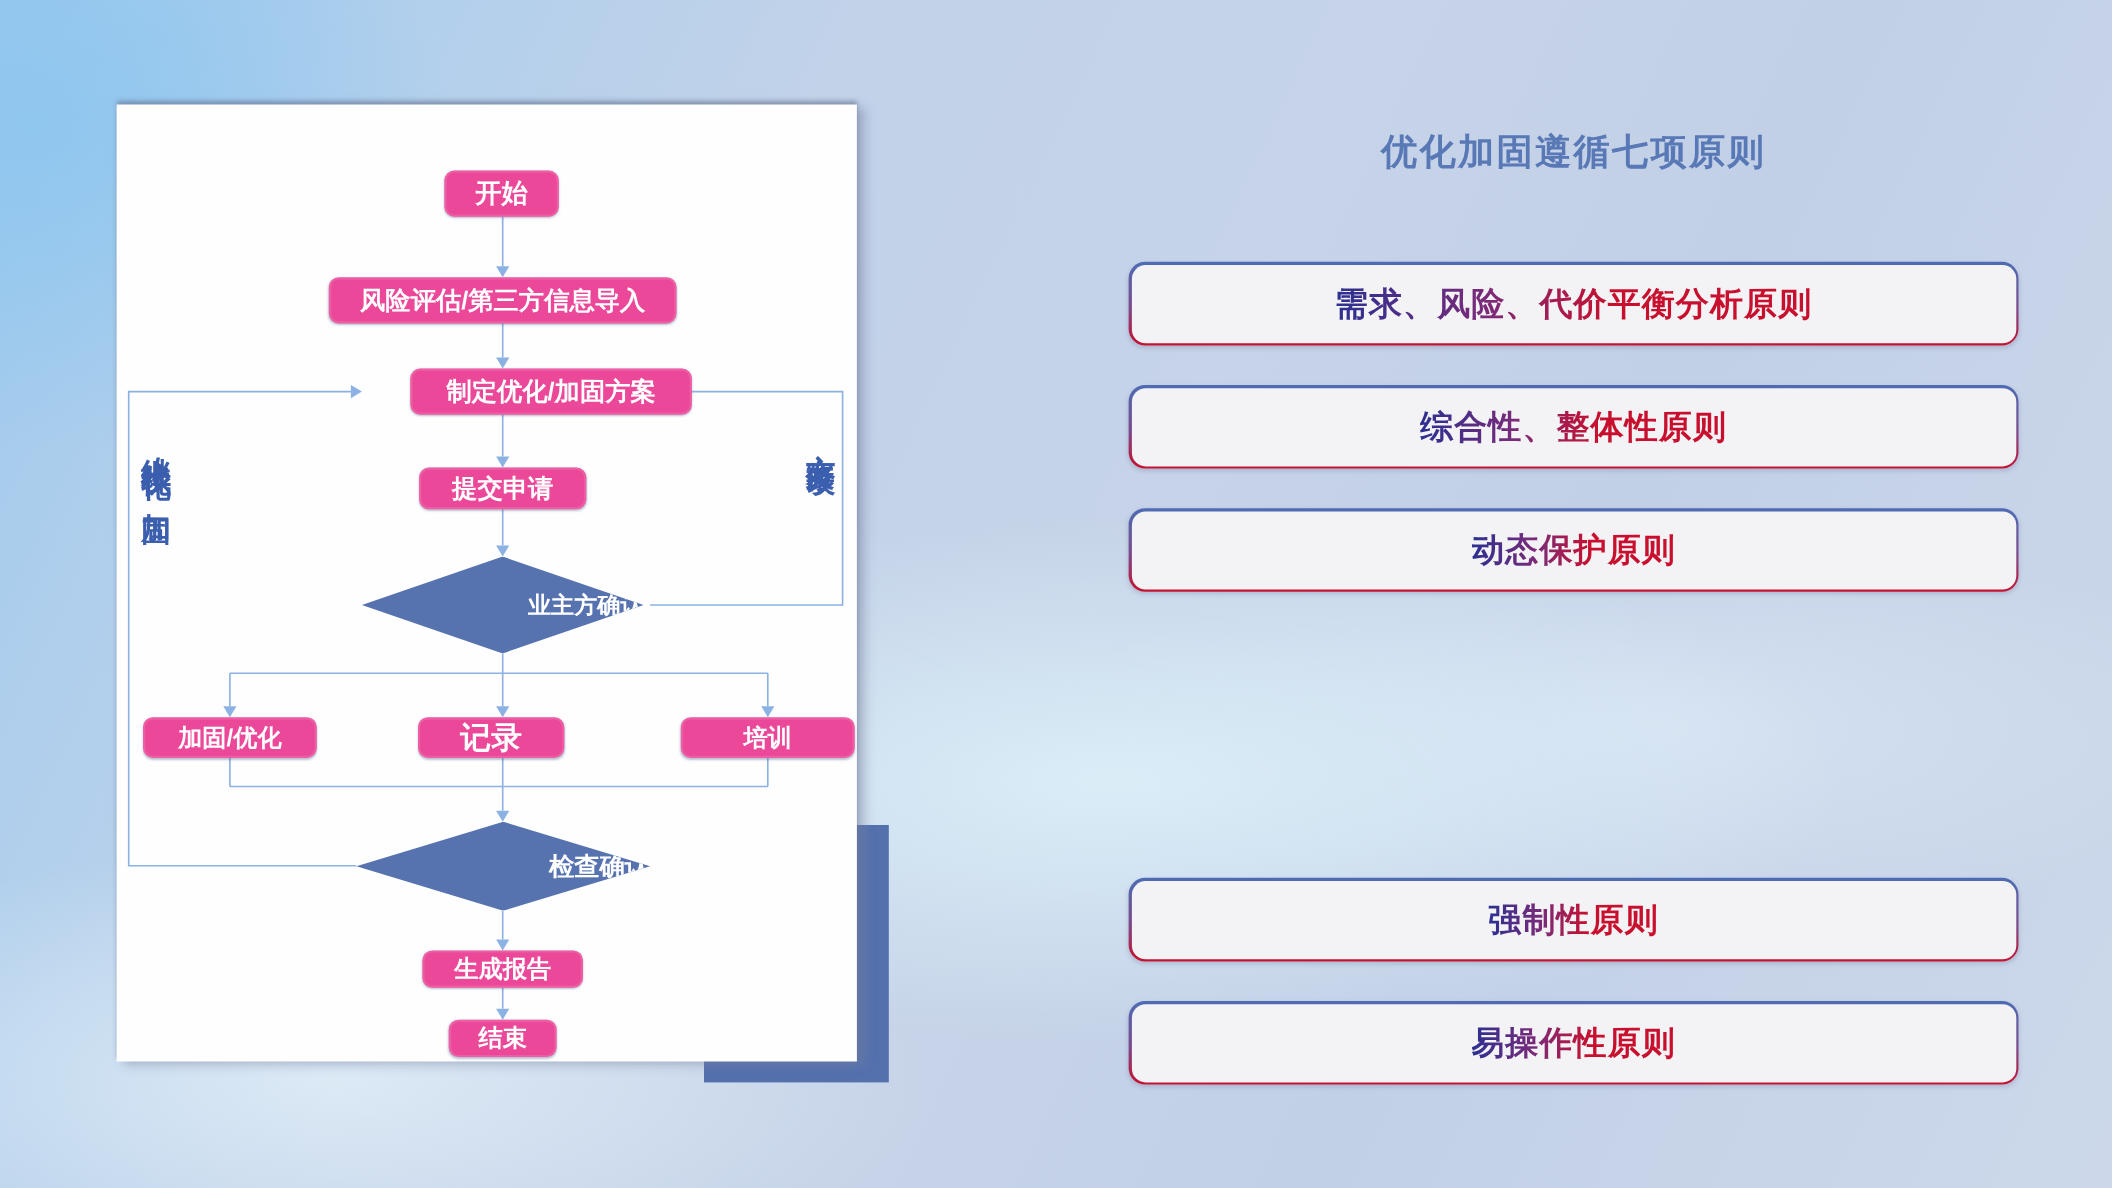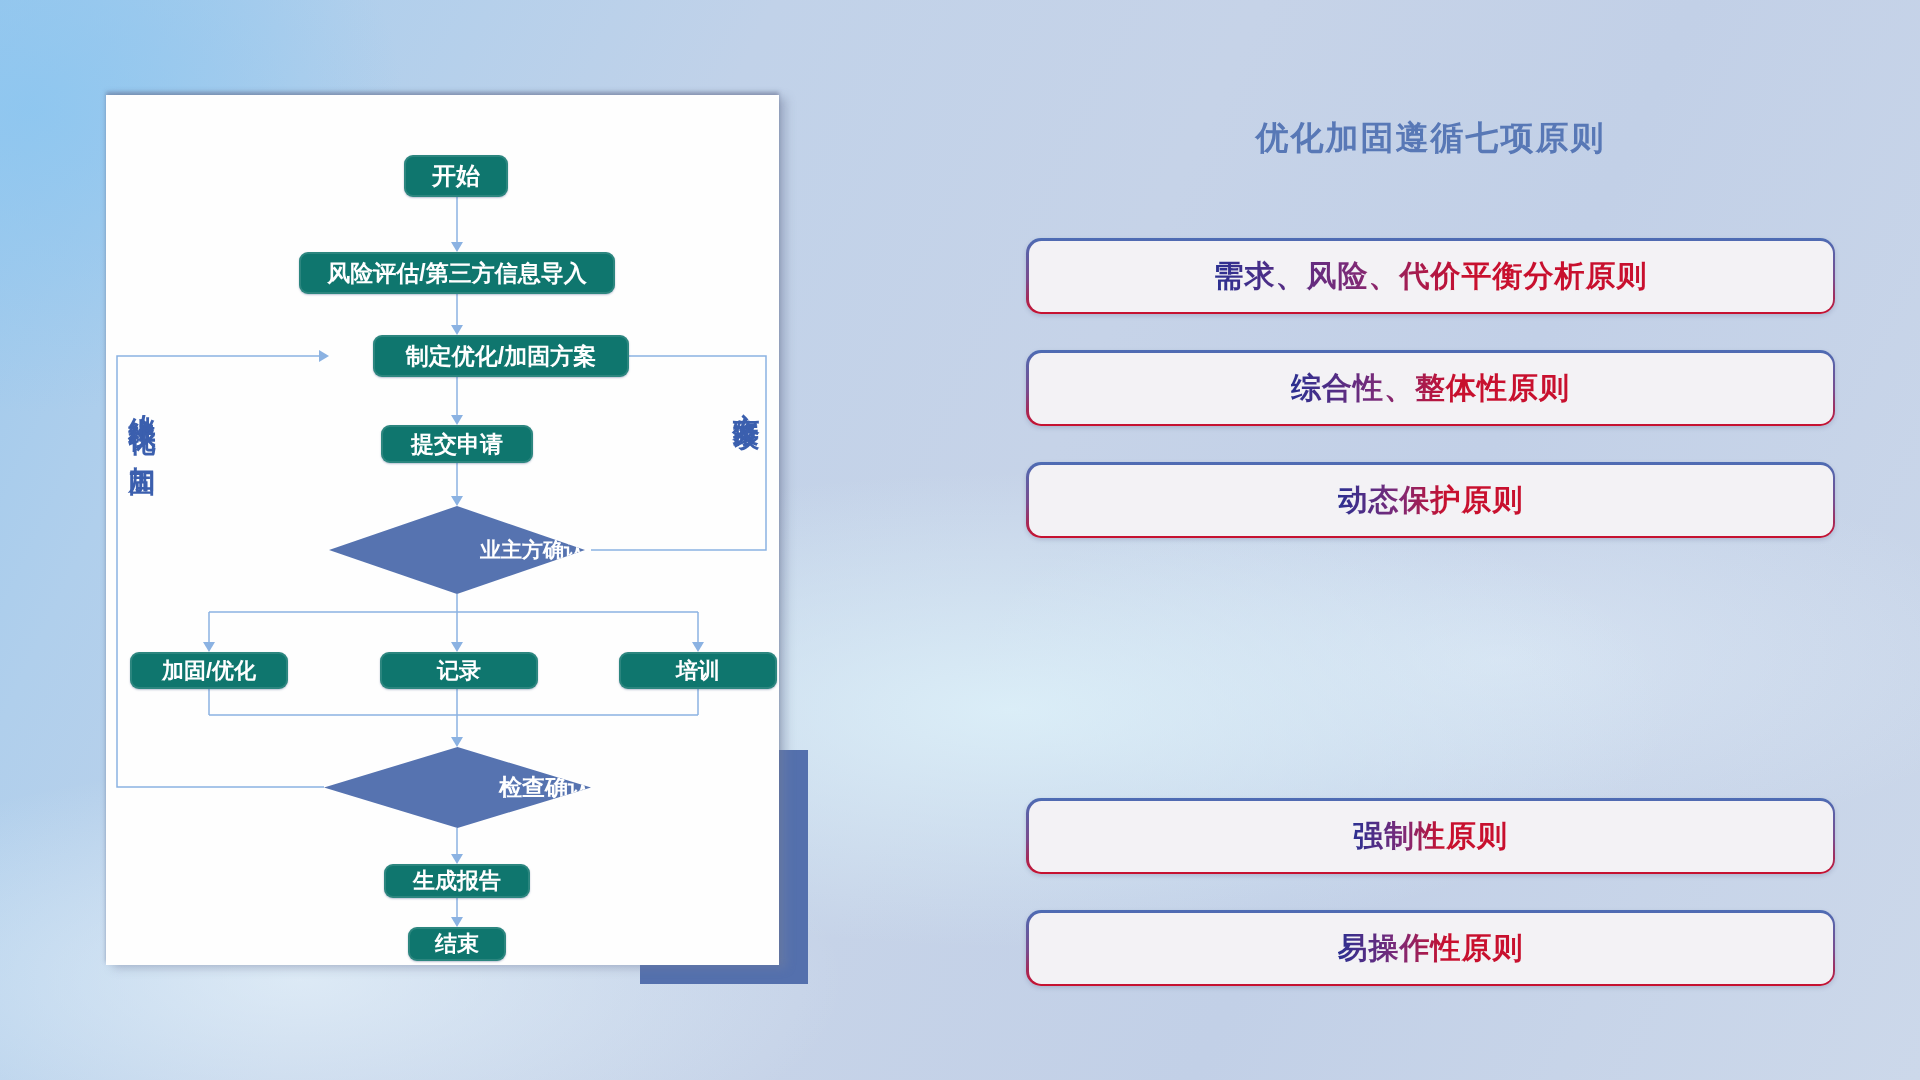--- a/index.html
+++ b/index.html
@@ -15,37 +15,37 @@
   }
 
   
   .shadow-block{position:absolute;left:640px;top:750px;width:168px;height:234px;background:#5470ad;}
   .card{
     position:absolute;left:106px;top:95px;width:673px;height:870px;background:#fefefe;
     box-shadow:0 -3px 4px rgba(96,106,138,.55), 7px 3px 9px rgba(120,130,160,.45);
   }
   .connectors{position:absolute;left:0;top:0;width:673px;height:870px;}
   .fnode{
-    position:absolute;background:#0f766e;border-radius:9px;color:#fff;font-weight:bold;
+    position:absolute;background:#ec4899;border-radius:9px;color:#fff;font-weight:bold;
     display:flex;align-items:center;justify-content:center;text-align:center;
     box-shadow:inset 0 0 0 2px rgba(255,255,255,.12), 0 1px 2px rgba(60,80,130,.35);
     white-space:nowrap;
   }
   .fdiamond{
     position:absolute;background:#5673b0;color:#fff;font-weight:bold;
     clip-path:polygon(50% 0,100% 50%,50% 100%,0 50%);
     display:flex;align-items:center;justify-content:flex-end;text-align:center;
   }
   .n-start  {left:298px;top:60px; width:104px;height:42px;font-size:24px;}
   .n-assess {left:193px;top:157px;width:316px;height:42px;font-size:23px;}
   .n-plan   {left:223px;top:240px;width:256px;height:42px;font-size:23px;margin-left:44px;}
   .n-submit {left:275px;top:330px;width:152px;height:38px;font-size:23px;}
   .d-owner  {left:223px;top:411px;width:256px;height:88px;font-size:21px;}
   .n-reinf  {left:24px; top:557px;width:158px;height:37px;font-size:22px;}
-  .n-record {left:274px;top:557px;width:158px;height:37px;font-size:22px;}
+  .n-record {left:274px;top:557px;width:133px;height:37px;font-size:28px;}
   .n-train  {left:513px;top:557px;width:158px;height:37px;font-size:22px;}
   .d-check  {left:218px;top:652px;width:267px;height:81px;font-size:23px;}
   .n-report {left:278px;top:769px;width:146px;height:34px;font-size:22px;}
   .n-end    {left:302px;top:832px;width:98px; height:34px;font-size:22px;}
   .vlabel{
     position:absolute;writing-mode:vertical-rl;text-orientation:upright;
     color:#3b5fae;font-weight:bold;font-size:27px;letter-spacing:4px;line-height:1;
   }
   .vlabel.left {left:22px; top:300px;}
   .vlabel.right{left:626px;top:296px;}

